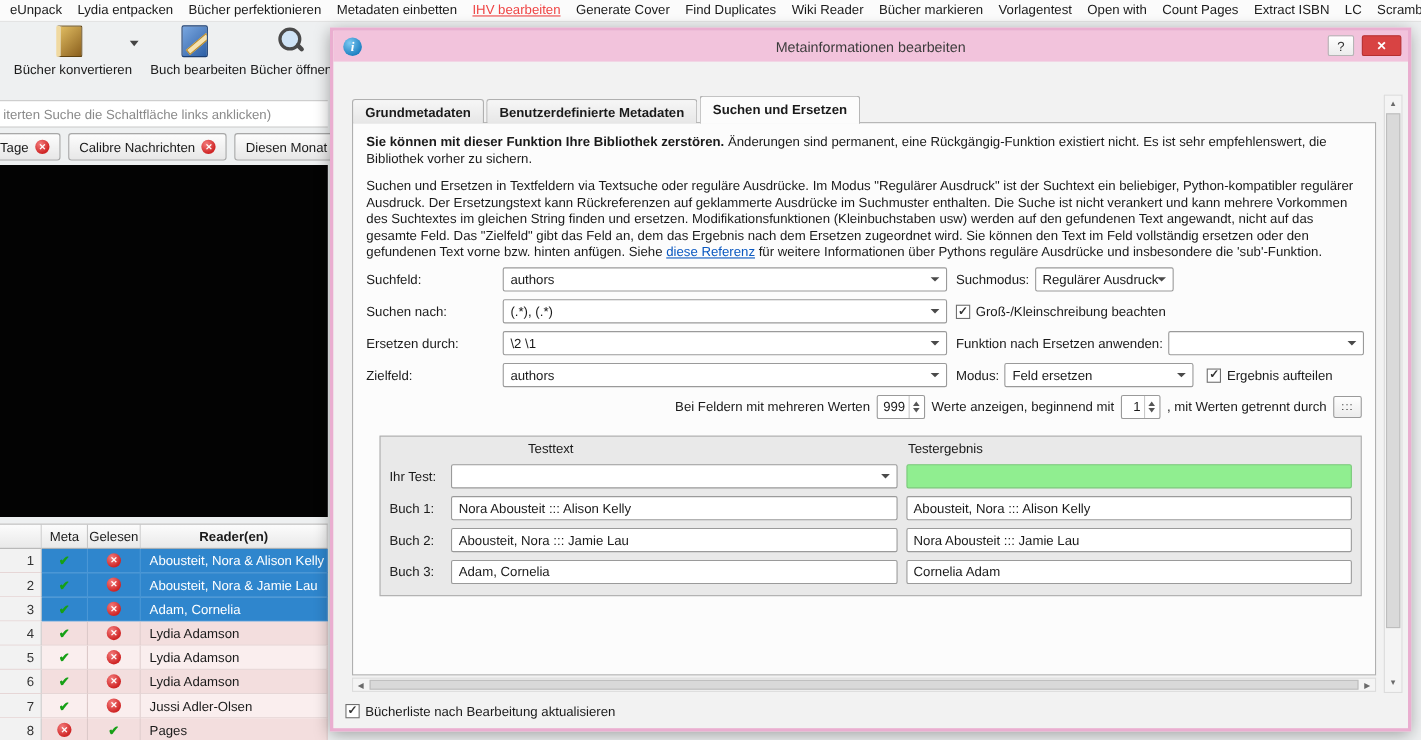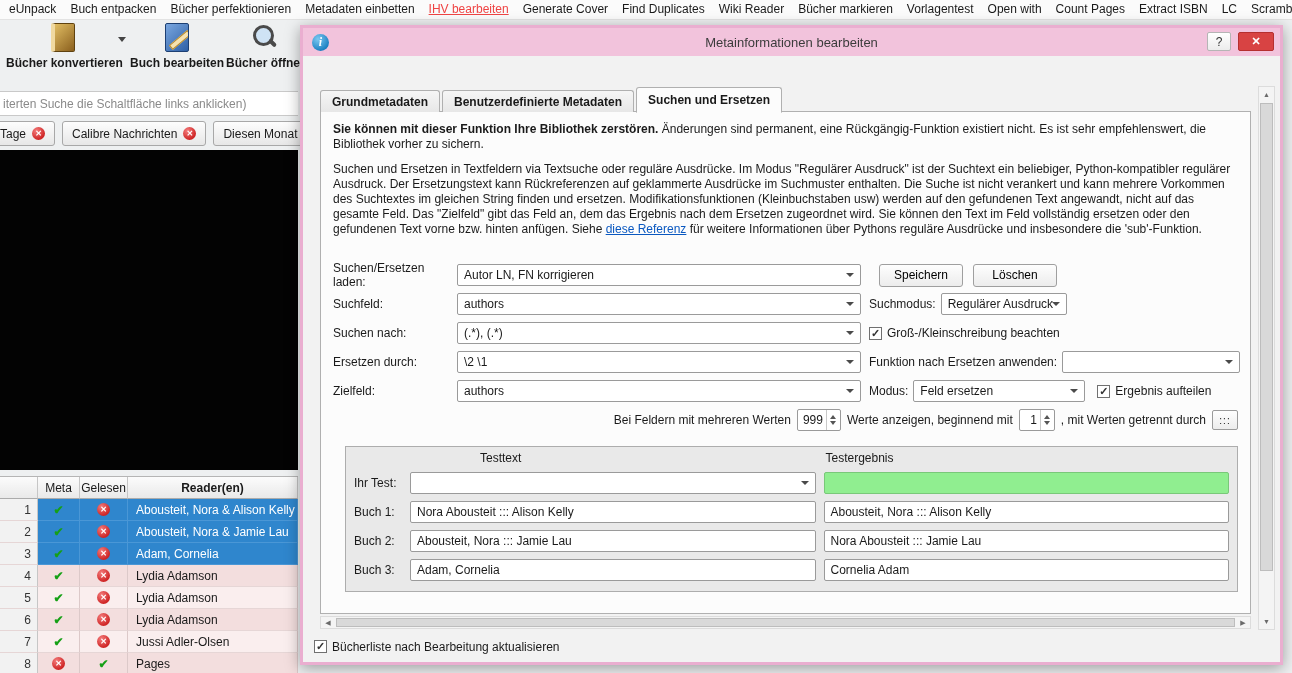--- a/index.html
+++ b/index.html
@@ -16,21 +16,21 @@
   
   #menubar {
     position:absolute; left:0; top:0; width:1292px; height:20px;
     background:#fbfbfb; border-bottom:1px solid #e3e3e3;
     display:flex; align-items:center; padding-left:2px; white-space:nowrap;
   }
   .menu-item { padding:0 7px; line-height:19px; }
   .menu-item.maroon { color:#ef4444;text-decoration:underline; }
 
   
-  .tb-group { position:absolute; text-align:right;font-weight:bold; }
+  .tb-group { position:absolute; text-align:right; }
   .tb-icon { width:28px; height:30px; margin:0 auto; position:relative; }
   .tb-label { margin-top:3px; white-space:nowrap; }
   .icon-book-gold {
     width:24px; height:29px; margin:0 auto; border-radius:2px;
     background:linear-gradient(135deg,#e0bc62,#8a5f1d);
     border:1px solid #5f420f; border-left:4px solid #f0d9a0;
   }
   .icon-book-blue {
     width:24px; height:29px; margin:0 auto; border-radius:2px;
     background:linear-gradient(135deg,#7aa7e0,#2d5fa5);
@@ -223,21 +223,21 @@
   .footer-cbx { display:flex; align-items:center; }
   #footer-btns { margin-left:auto; display:flex; gap:8px; }
   .fbtn { height:24px; min-width:78px; background:linear-gradient(#fefefe,#ececec); border:1px solid #9f9f9f; border-radius:3px; display:inline-flex; align-items:center; justify-content:center; gap:5px; padding:0 10px; }
   .fbtn.ok { border:1px solid #2f86cd; box-shadow:inset 0 0 0 1px #a5cdec; background:#eef6fd; }
 </style>
 </head>
 <body>
 
 <div id="menubar">
   <span class="menu-item">eUnpack</span>
-  <span class="menu-item">Buch entpacken</span>
+  <span class="menu-item">Lydia entpacken</span>
   <span class="menu-item">Bücher perfektionieren</span>
   <span class="menu-item">Metadaten einbetten</span>
   <span class="menu-item maroon">IHV bearbeiten</span>
   <span class="menu-item">Generate Cover</span>
   <span class="menu-item">Find Duplicates</span>
   <span class="menu-item">Wiki Reader</span>
   <span class="menu-item">Bücher markieren</span>
   <span class="menu-item">Vorlagentest</span>
   <span class="menu-item">Open with</span>
   <span class="menu-item">Count Pages</span>
@@ -403,29 +403,20 @@
     <div class="tab">Benutzerdefinierte Metadaten</div>
     <div class="tab active">Suchen und Ersetzen</div>
   </div>
 
   <div id="dlg-pane">
 
     <p class="para"><b>Sie können mit dieser Funktion Ihre Bibliothek zerstören.</b><span> Änderungen sind permanent, eine Rückgängig-Funktion existiert nicht. Es ist sehr empfehlenswert, die Bibliothek vorher zu sichern.</span></p>
 
     <p class="para2"><span>Suchen und Ersetzen in Textfeldern via Textsuche oder reguläre Ausdrücke. Im Modus "Regulärer Ausdruck" ist der Suchtext ein beliebiger, Python-kompatibler regulärer Ausdruck. Der Ersetzungstext kann Rückreferenzen auf geklammerte Ausdrücke im Suchmuster enthalten. Die Suche ist nicht verankert und kann mehrere Vorkommen des Suchtextes im gleichen String finden und ersetzen. Modifikationsfunktionen (Kleinbuchstaben usw) werden auf den gefundenen Text angewandt, nicht auf das gesamte Feld. Das "Zielfeld" gibt das Feld an, dem das Ergebnis nach dem Ersetzen zugeordnet wird. Sie können den Text im Feld vollständig ersetzen oder den gefundenen Text vorne bzw. hinten anfügen. Siehe </span><a class="ref-link">diese Referenz</a><span> für weitere Informationen über Pythons reguläre Ausdrücke und insbesondere die 'sub'-Funktion.</span></p>
 
-    <div class="frow first">
-      <span class="f-label">Suchen/Ersetzen laden:</span>
-      <div class="combo combo-main">
-        <span>Autor LN, FN korrigieren</span>
-        <span class="combo-arrow"></span>
-      </div>
-      <button class="btn btn-save">Speichern</button>
-      <button class="btn btn-del">Löschen</button>
-    </div>
 
     <div class="frow">
       <span class="f-label">Suchfeld:</span>
       <div class="combo combo-main">
         <span>authors</span>
         <span class="combo-arrow"></span>
       </div>
       <span class="rlabel">Suchmodus:</span>
       <div class="combo" style="width:126px; margin-left:5px;">
         <span>Regulärer Ausdruck</span>

